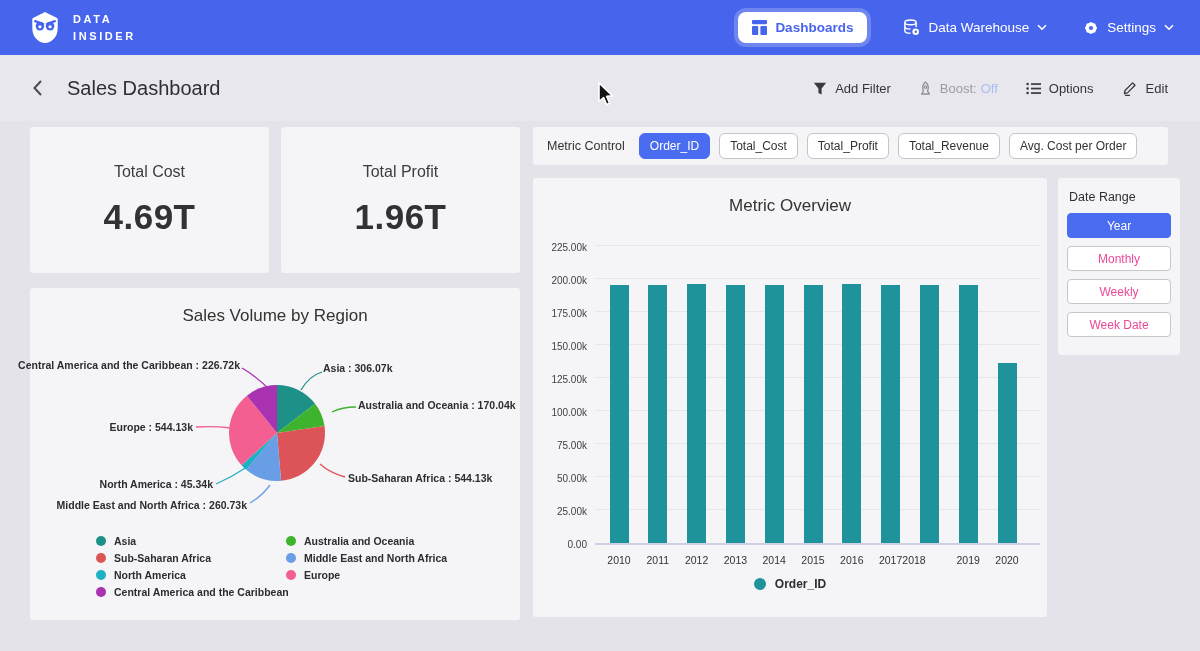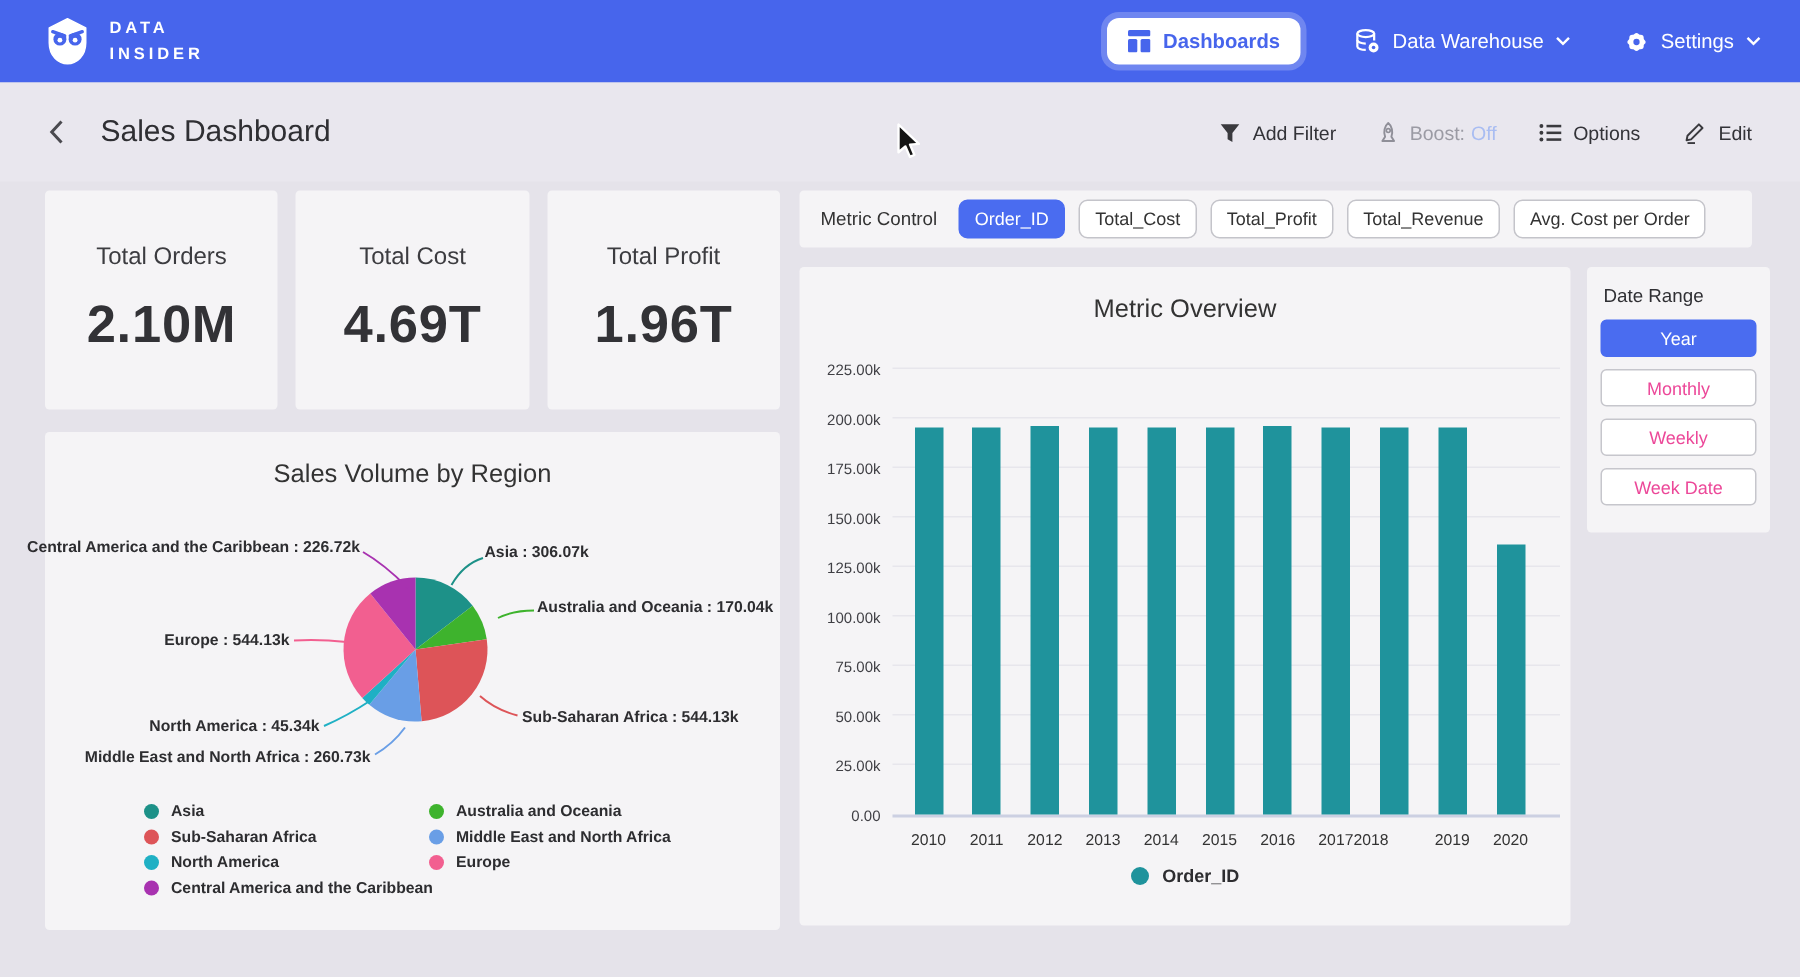--- a/index.html
+++ b/index.html
@@ -180,24 +180,20 @@
       <svg width="16" height="16" viewBox="0 0 16 16" fill="none">
         <path d="M3 10.5 L10.6 2.9 L13 5.3 L5.4 12.9 L2.4 13.5 Z" stroke="#3a3a3e" stroke-width="1.3" stroke-linejoin="round"></path>
         <path d="M3 15.4 H8" stroke="#3a3a3e" stroke-width="1.3"></path>
       </svg>
       <span>Edit</span>
     </div>
   </div>
 </div>
 
 <div class="kpi-row">
-    <div class="kpi">
-      <div class="kpi-label">Total Orders</div>
-      <div class="kpi-value">2.10M</div>
-    </div>
     <div class="kpi">
       <div class="kpi-label">Total Cost</div>
       <div class="kpi-value">4.69T</div>
     </div>
     <div class="kpi">
       <div class="kpi-label">Total Profit</div>
       <div class="kpi-value">1.96T</div>
     </div>
   </div>
 

